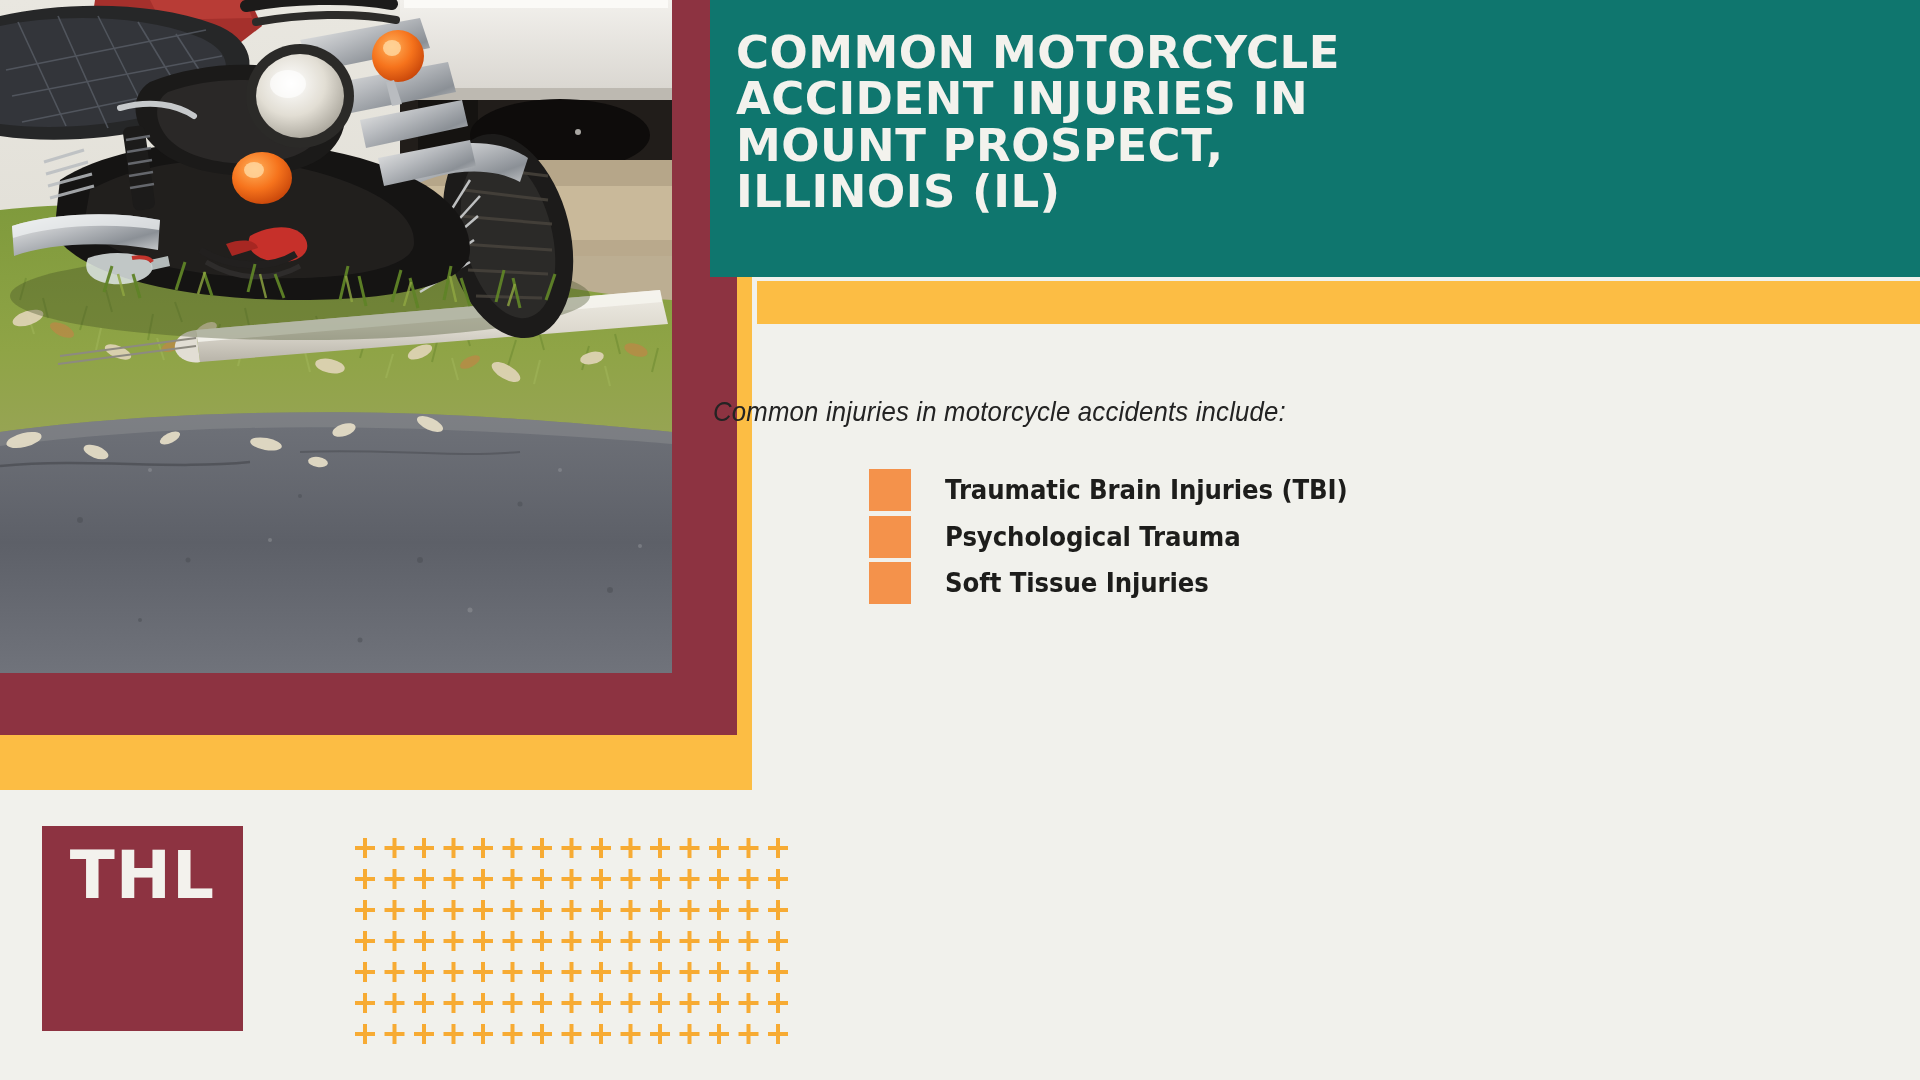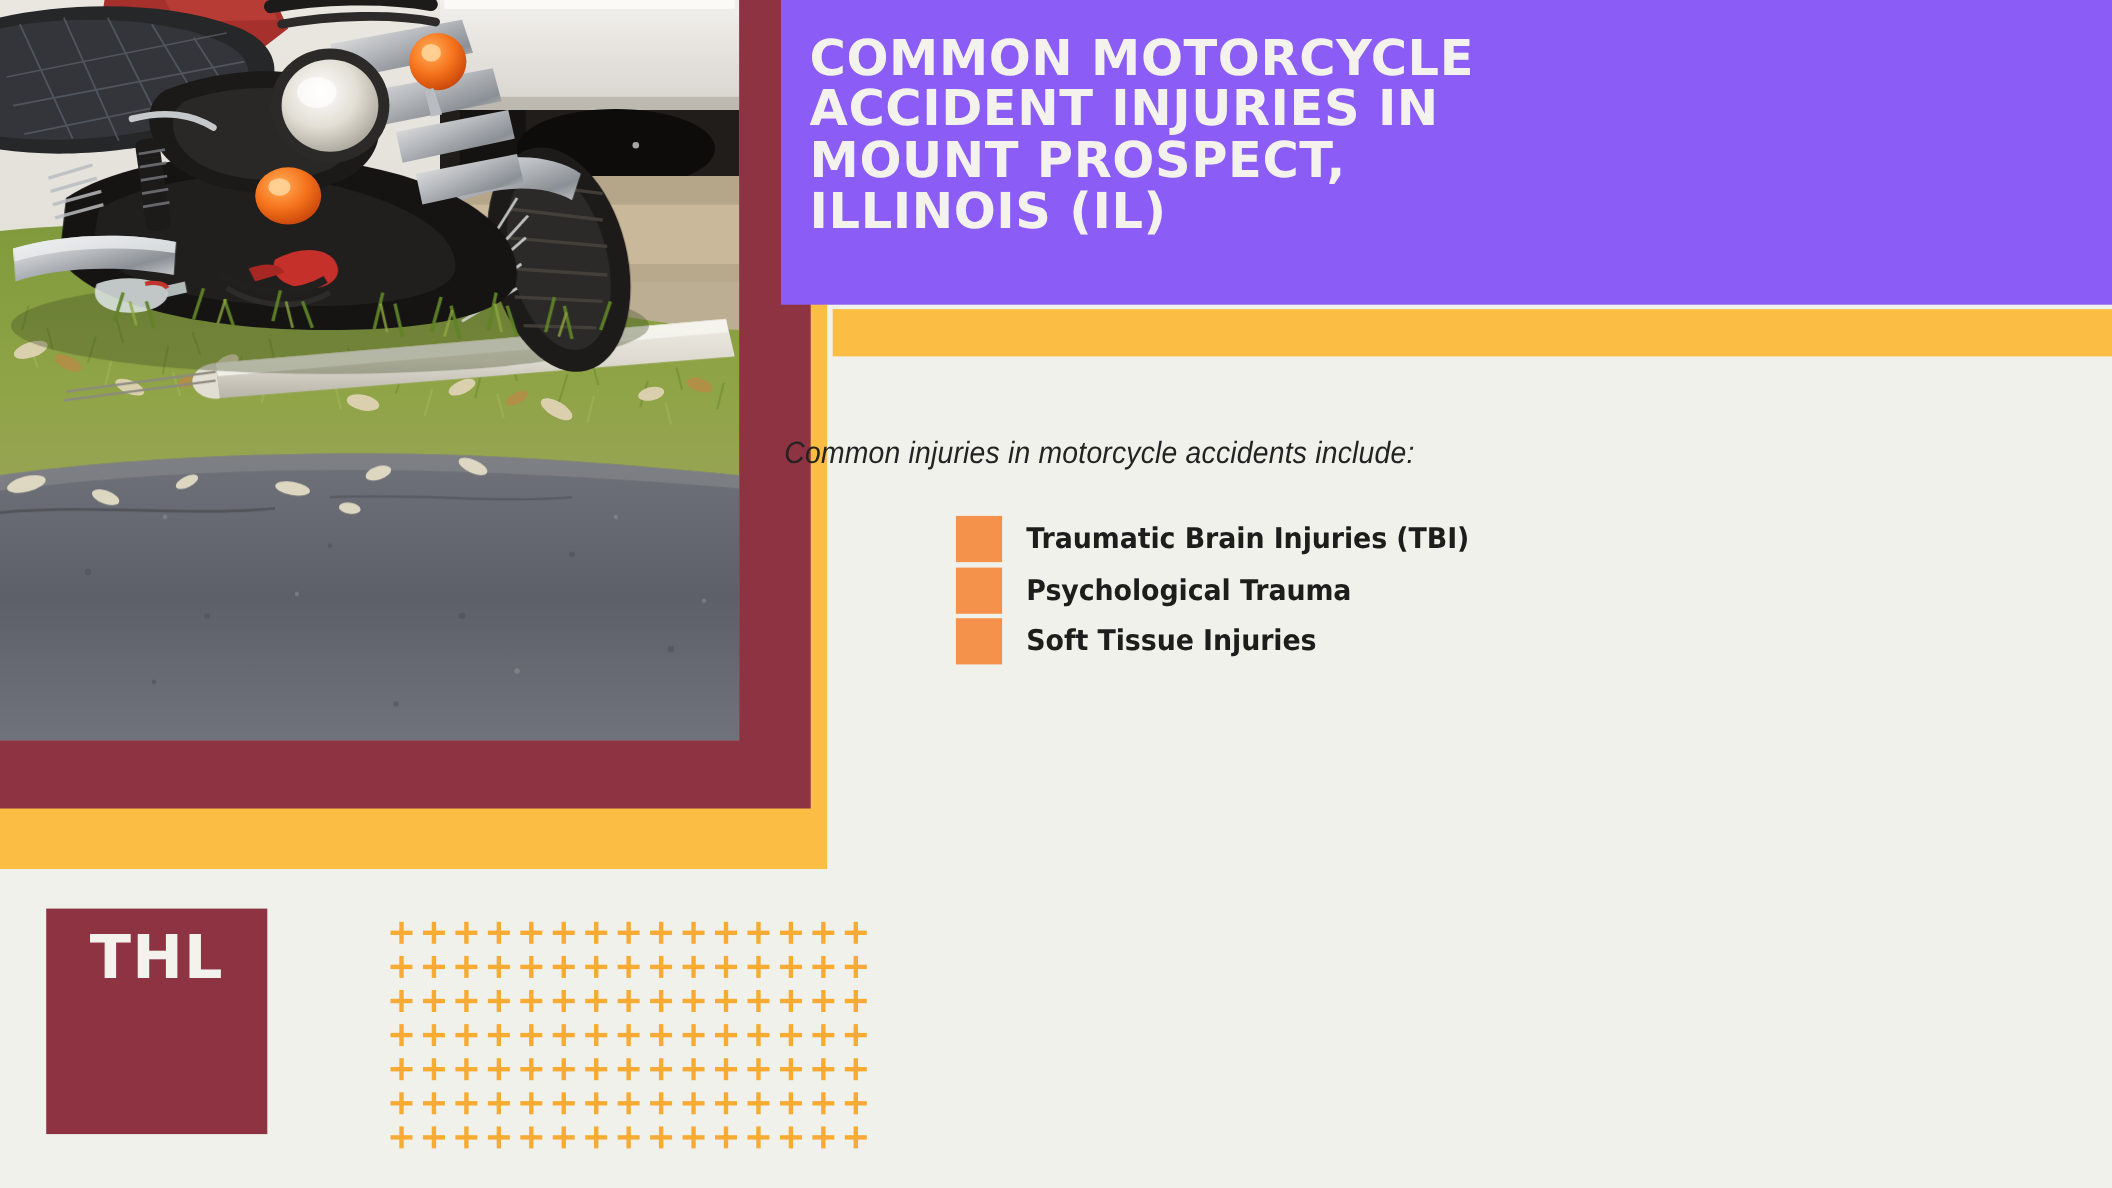--- a/index.html
+++ b/index.html
@@ -39,21 +39,21 @@
     width:672px; height:673px;
     overflow:hidden;
     background:#6d7078;
   }
   #photo svg { display:block; width:672px; height:673px; }
 
   
   #title-block {
     position:absolute; left:710px; top:0;
     width:1210px; height:277px;
-    background:#8b5cf6;
+    background:#0f766e;
     padding:30px 40px 0 26px;
   }
   #title-text {
     color:#f3f2ed;
     font-family:"DejaVu Sans", sans-serif;
     font-weight:bold;
     font-size:45px;
     line-height:1.03;
     letter-spacing:0.5px;
     text-transform:uppercase;
@@ -84,20 +84,21 @@
   }
   #injury-list {
     margin-top:39px;
     margin-left:159px;
     list-style:none;
   }
   .injury-item {
     display:flex;
     align-items:center;
     height:46.5px;
+    gap:12px;
   }
   .injury-bullet {
     width:42px; height:42px;
     background:#f4924b;
     flex:0 0 42px;
   }
   .injury-label {
     margin-left:22px;
     font-family:"DejaVu Sans", sans-serif;
     font-weight:bold;
@@ -116,21 +117,21 @@
     background:#8d3341;
     display:flex;
     align-items:flex-start;
     justify-content:center;
     padding-top:17px;
   }
   #logo-text {
     color:#f3f2ed;
     font-family:"DejaVu Sans", sans-serif;
     font-weight:bold;
-    font-size:55px;
+    font-size:66px;
     letter-spacing:1px;
     line-height:1;
   }
 
   
   #plus-pattern {
     position:absolute; left:353px; top:836px;
     width:438px; height:220px;
   }
   #plus-pattern svg { display:block; }

